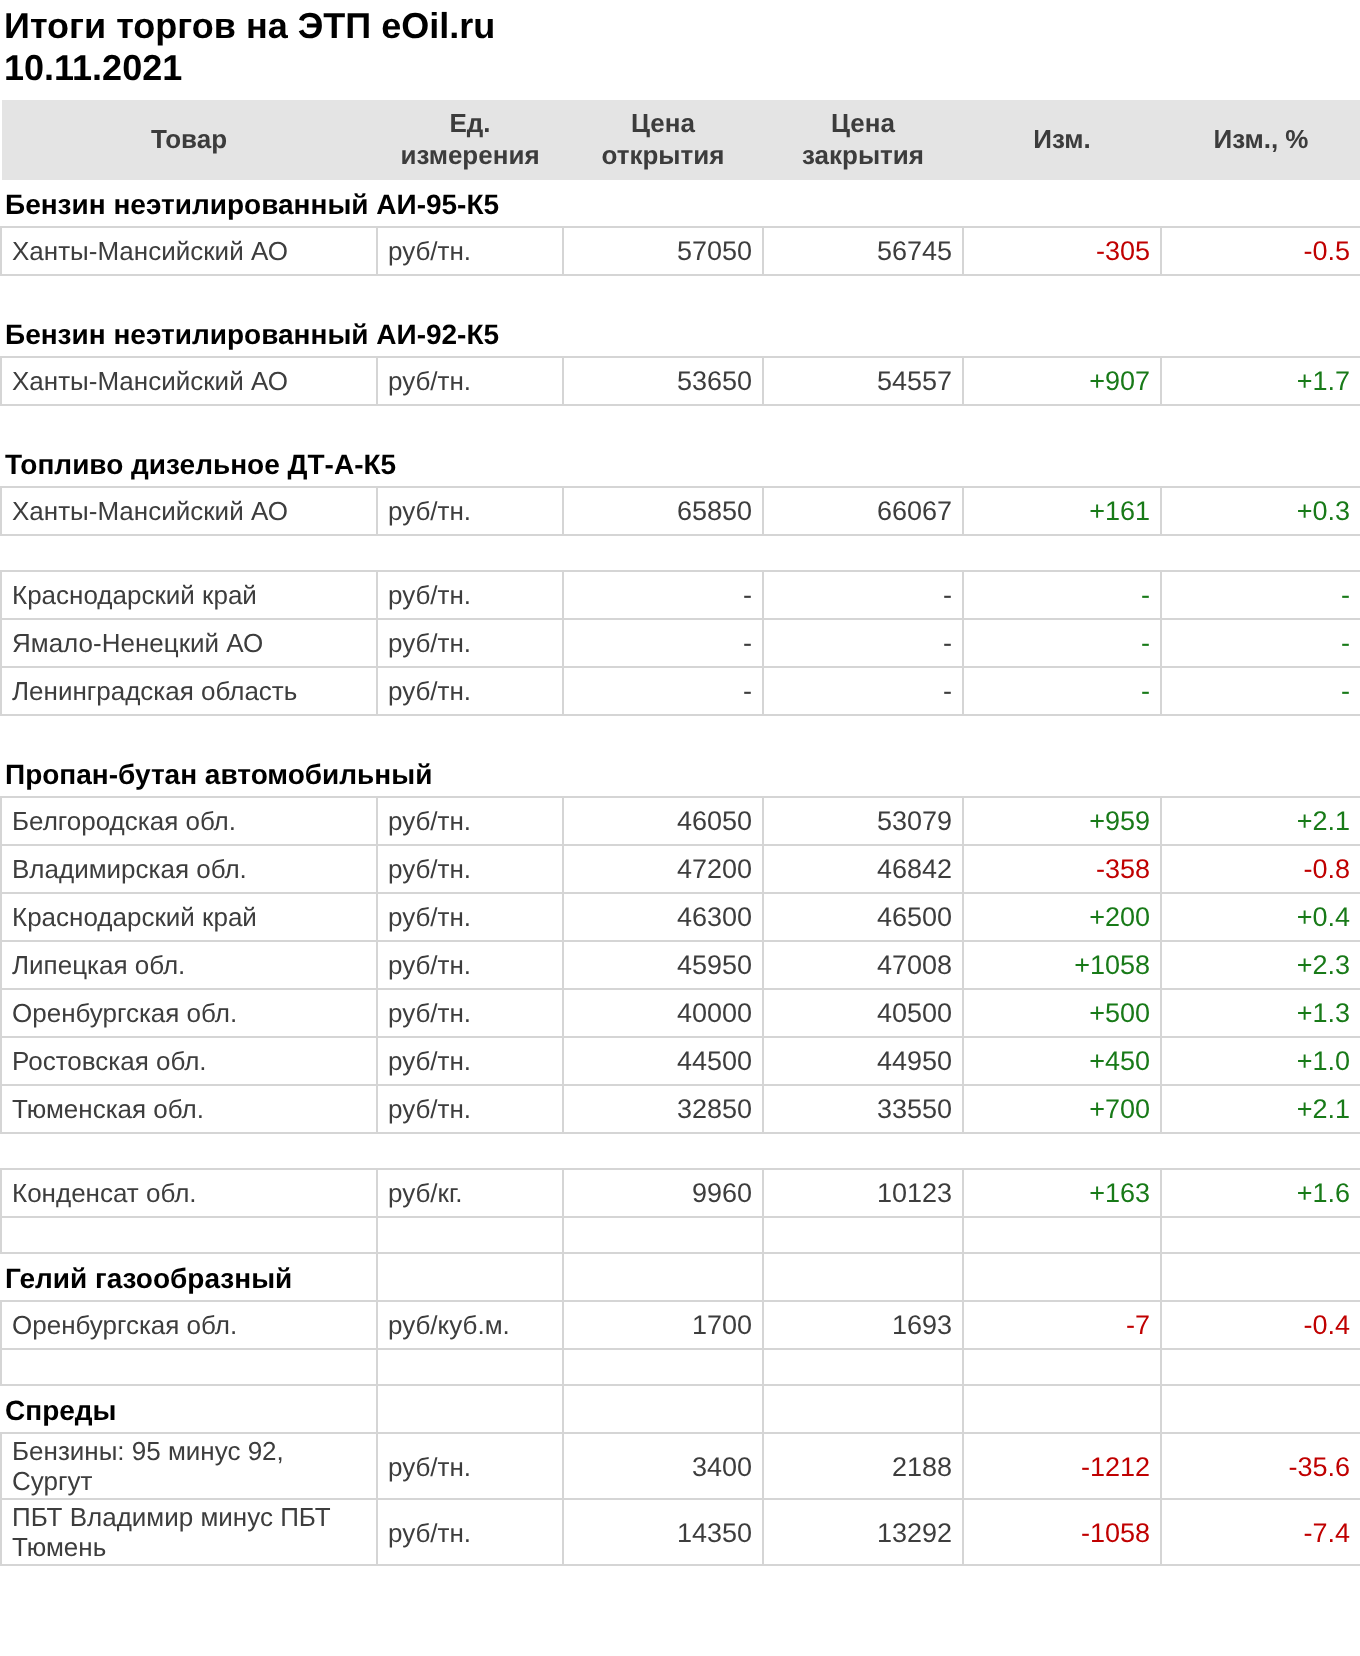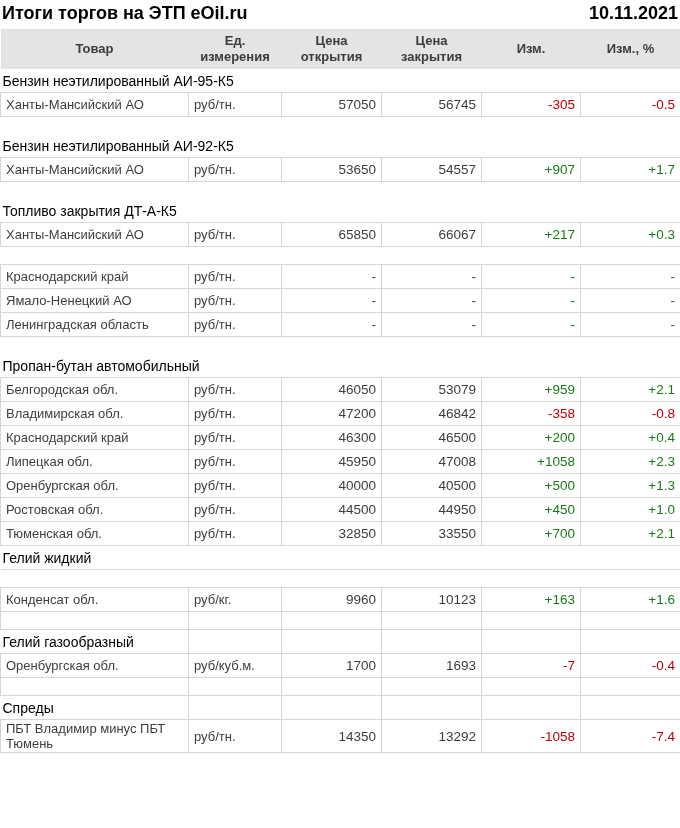--- a/index.html
+++ b/index.html
@@ -1,30 +1,30 @@
 <!DOCTYPE html>
 <html><head>
 <meta charset="utf-8">
 <style>
   html,body{margin:0;padding:0;background:#fff;}
   body{width:680px;font-family:"Liberation Sans","DejaVu Sans",sans-serif;-webkit-font-smoothing:antialiased;}
   .page{width:680px;}
   .titlebar{display:flex;justify-content:space-between;align-items:flex-start;
-            padding:3px 2px 5px 2px;font-weight:700;font-size:18px;color:#000;}
+            padding:3px 2px 5px 2px;font-weight:700;font-size:18px;color:#000;flex-direction:column;}
   table{border-collapse:collapse;width:680px;table-layout:fixed;}
   thead th{background:#e4e4e4;font-size:13px;font-weight:700;color:#3c3c3c;
            height:40px;text-align:center;vertical-align:middle;line-height:1.25;padding:0 2px;}
   td{font-size:13px;color:#3d3d3d;vertical-align:middle;overflow:hidden;}
   tr.data td{border:1px solid #d5d5d5;height:21px;padding:1px 5px;}
   td.c-product{text-align:left;margin-top:27px;}
   td.c-unit{text-align:left;}
   td.c-num{text-align:right;font-size:13.5px;}
   .pos{color:#187a18;}
   .neg{color:#c00000;}
-  tr.sec-title td{font-weight:400;font-size:14px;color:#000;height:21px;
+  tr.sec-title td{font-weight:700;font-size:14px;color:#000;height:21px;
                   padding:1px 2px;border-bottom:1px solid #d5d5d5;}
   tr.sec-title.grid td{border-bottom:1px solid #d5d5d5;}
   tr.sec-title.grid td + td{border-left:1px solid #d5d5d5;border-right:1px solid #d5d5d5;}
   tr.spacer td{height:17px;border:none;padding:0;}
   tr.spacer.grid td{border:1px solid #d5d5d5;border-top:none;}
 </style>
 </head>
 <body>
 
 <div class="page">
@@ -85,28 +85,28 @@
         </tr>
         <tr class="spacer">
           <td></td>
           <td></td>
           <td></td>
           <td></td>
           <td></td>
           <td></td>
         </tr>
         <tr class="sec-title">
-          <td colspan="6">Топливо закрытия ДТ-А-К5</td>
+          <td colspan="6">Топливо дизельное ДТ-А-К5</td>
         </tr>
         <tr class="data">
           <td class="c-product">Ханты-Мансийский АО</td>
           <td class="c-unit">руб/тн.</td>
           <td class="c-num">65850</td>
           <td class="c-num">66067</td>
-          <td class="c-num pos">+217</td>
+          <td class="c-num pos">+161</td>
           <td class="c-num pos">+0.3</td>
         </tr>
         <tr class="spacer">
           <td></td>
           <td></td>
           <td></td>
           <td></td>
           <td></td>
           <td></td>
         </tr>
@@ -193,23 +193,20 @@
           <td class="c-num pos">+450</td>
           <td class="c-num pos">+1.0</td>
         </tr>
         <tr class="data">
           <td class="c-product">Тюменская обл.</td>
           <td class="c-unit">руб/тн.</td>
           <td class="c-num">32850</td>
           <td class="c-num">33550</td>
           <td class="c-num pos">+700</td>
           <td class="c-num pos">+2.1</td>
-        </tr>
-        <tr class="sec-title">
-          <td colspan="6">Гелий жидкий</td>
         </tr>
         <tr class="spacer">
           <td></td>
           <td></td>
           <td></td>
           <td></td>
           <td></td>
           <td></td>
         </tr>
         <tr class="data">
@@ -254,20 +251,28 @@
         </tr>
         <tr class="sec-title grid">
           <td>Спреды</td>
           <td></td>
           <td></td>
           <td></td>
           <td></td>
           <td></td>
         </tr>
         <tr class="data">
+          <td class="c-product">Бензины: 95 минус 92, Сургут</td>
+          <td class="c-unit">руб/тн.</td>
+          <td class="c-num">3400</td>
+          <td class="c-num">2188</td>
+          <td class="c-num neg">-1212</td>
+          <td class="c-num neg">-35.6</td>
+        </tr>
+        <tr class="data">
           <td class="c-product">ПБТ Владимир минус ПБТ Тюмень</td>
           <td class="c-unit">руб/тн.</td>
           <td class="c-num">14350</td>
           <td class="c-num">13292</td>
           <td class="c-num neg">-1058</td>
           <td class="c-num neg">-7.4</td>
         </tr>
       </tbody>
   </table>
 

